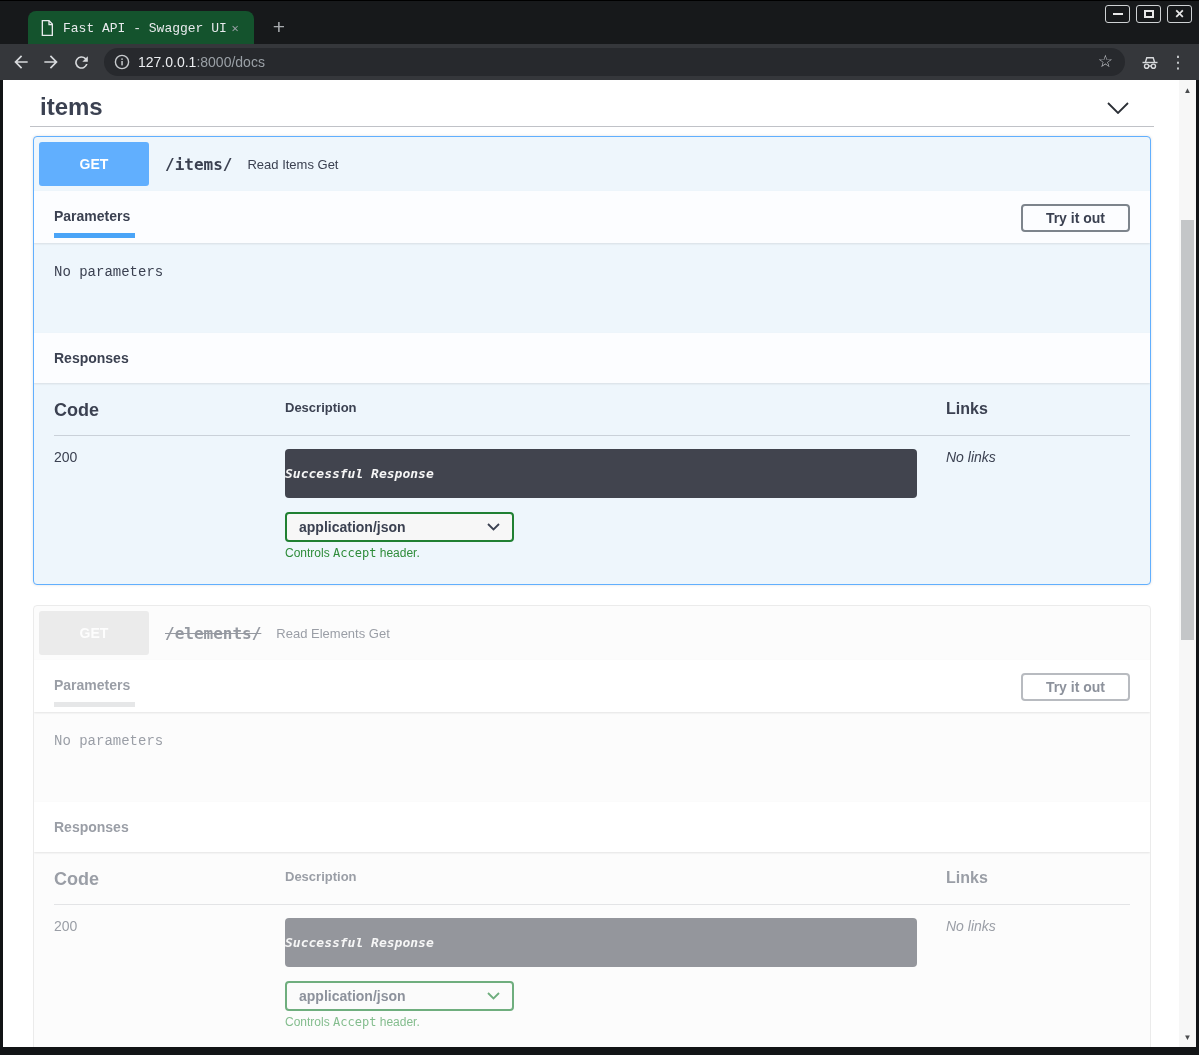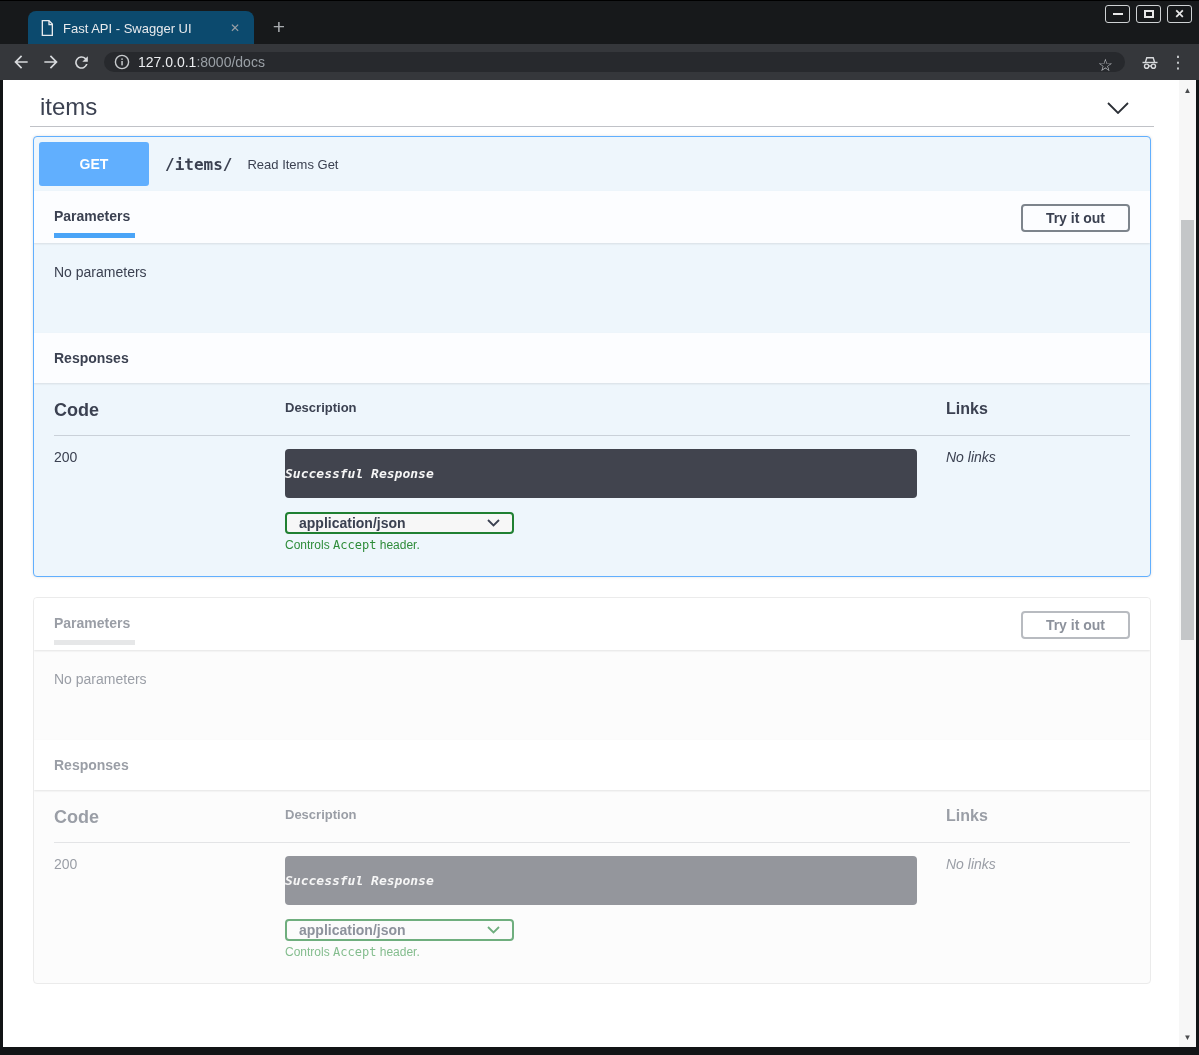--- a/index.html
+++ b/index.html
@@ -3,36 +3,36 @@
 <meta charset="utf-8">
 <style>
   * { margin:0; padding:0; box-sizing:border-box; }
   html,body { background:#000; }
   body { font-family:"Liberation Sans", sans-serif; }
 
   .window { position:relative; width:1199px; height:1055px; background:#121416; overflow:hidden; }
 
   
   .tabstrip { position:absolute; top:0; left:0; right:0; height:44px; background:#17191b; border-top:1px solid #000; }
-  .tab { position:absolute; left:28px; top:10px; width:226px; height:34px; background:#0c4a6e; border-radius:8px 8px 0 0; display:flex; align-items:center; padding:0 10px 0 12px; }
+  .tab { position:absolute; left:28px; top:10px; width:226px; height:34px; background:#14532d; border-radius:8px 8px 0 0; display:flex; align-items:center; padding:0 10px 0 12px;font-family:Liberation Mono, monospace; }
   .tab-favicon { width:14px; height:16px; flex:0 0 auto; }
   .tab-title { flex:1; margin-left:9px; font-size:13px; color:#e8eaed; white-space:nowrap; overflow:hidden; }
   .tab-close { width:18px; height:18px; display:flex; align-items:center; justify-content:center; color:#9aa0a6; font-size:12px; border-radius:50%; cursor:pointer; }
   .newtab { position:absolute; left:266px; top:14px; width:26px; height:26px; color:#a8abaf; font-size:21px; line-height:24px; text-align:center; cursor:pointer; }
   .win-controls { position:absolute; top:4px; right:7px; display:flex; gap:6px; }
   .win-btn { width:25px; height:18px; border:1px solid #cfd2d4; border-radius:3px; display:flex; align-items:center; justify-content:center; color:#e8e8e8; cursor:pointer; background:transparent; }
   .win-btn .bar { width:10px; height:2px; background:#e8e8e8; }
   .win-btn .rect { width:10px; height:8px; border:2px solid #e8e8e8; }
   .win-btn.close { font-size:12px; font-weight:bold; }
 
   .toolbar { position:absolute; top:44px; left:0; right:0; height:36px; background:#35373b; display:flex; align-items:center; }
   .nav-btn { width:30px; height:30px; display:flex; align-items:center; justify-content:center; cursor:pointer; flex:0 0 auto; }
   .nav-btn svg { display:block; }
   .toolbar .spacer { width:6px; }
-  .omnibox { position:relative; flex:1; height:20px; margin:0 10px 0 8px; background:#27292d; border-radius:14px; display:flex; align-items:center; padding:0 36px 0 10px; }
+  .omnibox { position:relative; flex:1; height:28px; margin:0 10px 0 8px; background:#27292d; border-radius:14px; display:flex; align-items:center; padding:0 36px 0 10px; }
   .omni-info { width:16px; height:16px; flex:0 0 auto; cursor:pointer; }
   .omni-url { margin-left:8px; font-size:14px; white-space:nowrap; }
   .omni-host { color:#eceef1; }
   .omni-rest { color:#9aa0a6; }
   .omni-star { position:absolute; right:12px; top:3px; font-size:17px; color:#c9ccd0; cursor:pointer; }
   .incog { width:30px; height:30px; display:flex; align-items:center; justify-content:center; flex:0 0 auto; cursor:pointer; }
   .menu-dots { width:26px; height:30px; color:#d3d6d9; font-size:17px; display:flex; align-items:center; justify-content:center; margin-right:8px; flex:0 0 auto; cursor:pointer; }
 
   
   .viewport { position:absolute; top:80px; left:3px; right:3px; bottom:8px; background:#fff; overflow:hidden; }
@@ -40,56 +40,56 @@
 
   
   .scrollbar { position:absolute; top:0; right:0; bottom:0; width:17px; background:#f7f7f7; }
   .sb-btn { position:absolute; left:0; right:0; height:16px; display:flex; align-items:center; justify-content:center; font-size:8px; color:#4a4c4e; cursor:pointer; }
   .sb-btn.up { top:2px; }
   .sb-btn.down { bottom:2px; }
   .sb-thumb { position:absolute; left:2px; right:2px; top:140px; height:420px; background:#c4c6c8; cursor:pointer; }
 
   
   .tag-row { display:flex; align-items:center; justify-content:space-between; padding:12px 50px 0 37px; height:42px; }
-  .tag-title { font-size:24px; font-weight:normal; color:#3b4151; }
+  .tag-title { font-size:24px; font-weight:bold; color:#3b4151; }
   .tag-chevron { cursor:pointer; padding-top:4px; }
   .tag-divider { height:1px; background:rgba(59,65,81,.32); margin:4px 25px 0 27px; }
 
   .opblock { margin:9px 28px 20px 30px; border:1px solid #61affe; border-radius:4px; background:#eef6fc; box-shadow:0 0 3px rgba(0,0,0,.12); overflow:hidden; }
   .op-summary { display:flex; align-items:center; padding:5px; cursor:pointer; }
   .method-badge { width:110px; height:44px; background:#61affe; border-radius:3px; color:#fff; font-size:14px; font-weight:bold; display:flex; align-items:center; justify-content:center; flex:0 0 auto; }
   .op-path { margin-left:16px; font-family:"DejaVu Sans Mono", monospace; font-size:16px; font-weight:bold; color:#3b4151; }
   .op-desc { margin-left:15px; font-size:13px; color:#3b4151; }
 
   .op-warning { padding:18px 20px 16px; font-size:13px; font-weight:bold; color:#9a9ea6; }
 
   .section-hdr { display:flex; align-items:center; justify-content:space-between; background:rgba(255,255,255,.8); padding:8px 20px 0; height:52px; box-shadow:0 1px 2px rgba(0,0,0,.1); position:relative; }
   .tab-hdr { align-self:stretch; display:flex; flex-direction:column; justify-content:center; position:relative; cursor:pointer; }
   .tab-label { font-size:14px; font-weight:bold; color:#3b4151; padding-bottom:10px; }
   .tab-underline { position:absolute; bottom:5px; left:0; width:81px; height:5px; background:#4aa4f7; }
   .try-btn { height:28px; padding:0 23px; border:2px solid #7d848c; border-radius:4px; background:transparent; font-family:"Liberation Sans", sans-serif; font-size:14px; font-weight:bold; color:#3b4151; cursor:pointer; margin-bottom:6px; }
 
-  .op-body { padding:20px 20px 52px; }
+  .op-body { padding:20px 20px 52px;font-family:Liberation Mono, monospace; }
   .no-params { font-size:14px; color:#3b4151; }
 
   .responses-hdr { background:rgba(255,255,255,.8); padding:16px 20px; box-shadow:0 1px 2px rgba(0,0,0,.1); }
   .responses-label { font-size:14px; font-weight:bold; color:#3b4151; }
 
   .resp-area { padding:17px 20px 24px; }
   .resp-grid { display:grid; grid-template-columns:231px 661px 1fr; }
   .resp-head { padding-bottom:14px; border-bottom:1px solid rgba(59,65,81,.2); }
   .col-code-h { font-size:18px; font-weight:bold; color:#3b4151; }
   .col-desc-h { font-size:13px; font-weight:bold; color:#3b4151; }
   .col-links-h { font-size:16px; font-weight:bold; color:#3b4151; }
   .resp-row { padding-top:13px; }
   .resp-code { font-size:14px; color:#3b4151; }
   .resp-box { width:632px; height:49px; background:#41444e; border-radius:4px; display:flex; align-items:center; }
   .resp-box span { font-family:"DejaVu Sans Mono", monospace; font-style:italic; font-size:13px; font-weight:bold; color:#f6f6f6; }
   .no-links { font-size:14px; font-style:italic; color:#3b4151; }
-  .ct-select { margin-top:14px; width:229px; height:22px; border:2px solid #208032; border-radius:4px; background:#f7f7f7; display:flex; align-items:center; justify-content:space-between; padding:0 12px; cursor:pointer; }
+  .ct-select { margin-top:14px; width:229px; height:30px; border:2px solid #208032; border-radius:4px; background:#f7f7f7; display:flex; align-items:center; justify-content:space-between; padding:0 12px; cursor:pointer; }
   .ct-select span { font-size:14px; font-weight:bold; color:#3b4151; }
   .accept-hint { margin-top:4px; font-size:12px; color:#2e8c3a; }
   .accept-hint .mono { font-family:"DejaVu Sans Mono", monospace; }
 
   
   .opblock.deprecated { border-color:#ebebeb; background:#fcfcfc; box-shadow:none; }
   .deprecated .method-badge { background:#ebebeb; color:#fdfdfd; }
   .deprecated .op-path { color:#9599a1; text-decoration:line-through; }
   .deprecated .op-desc { color:#9a9ea6; }
   .deprecated .tab-label { color:#9a9ea6; }
@@ -222,20 +222,25 @@
                   </svg>
               </div>
               <div class="accept-hint"><span>Controls </span><span class="mono">Accept</span><span> header.</span></div>
             </div>
             <span class="no-links">No links</span>
           </div>
         </div>
       </div>
 
       <div class="opblock deprecated">
+        <div class="op-summary">
+          <span class="method-badge">GET</span>
+          <span class="op-path">/elements/</span>
+          <span class="op-desc">Read Elements Get</span>
+        </div>
         <div class="section-hdr">
           <div class="tab-hdr">
             <span class="tab-label">Parameters</span>
             <span class="tab-underline"></span>
           </div>
           <button class="try-btn">Try it out</button>
         </div>
         <div class="op-body">
           <span class="no-params">No parameters</span>
         </div>

